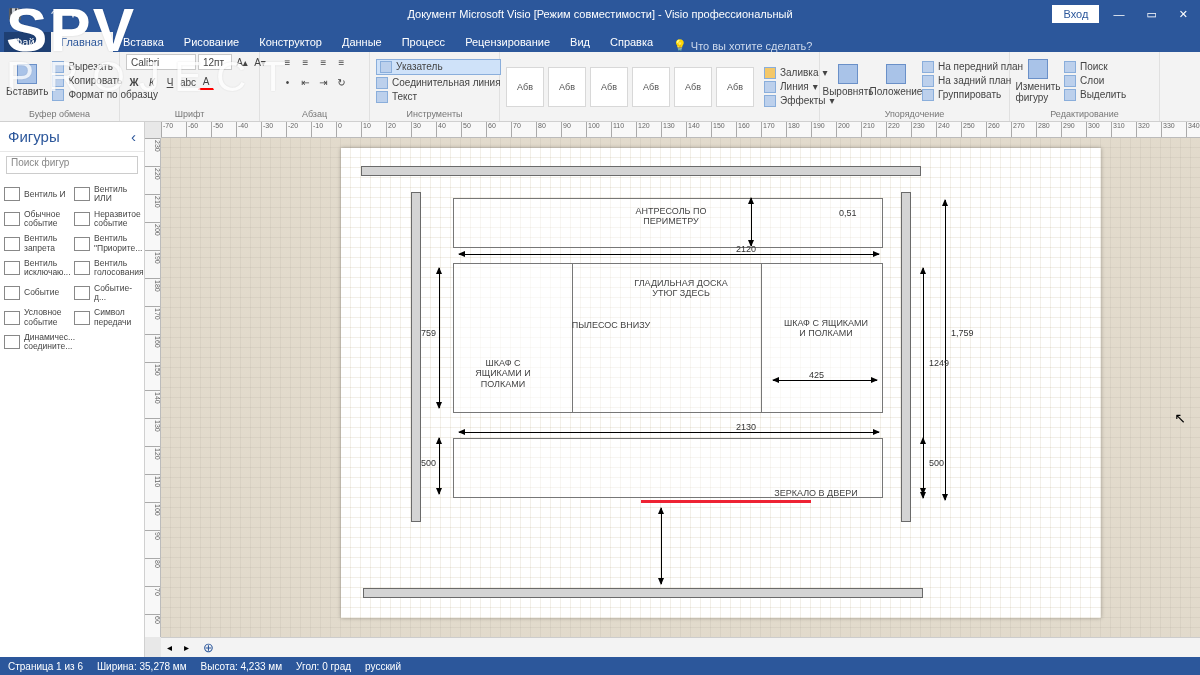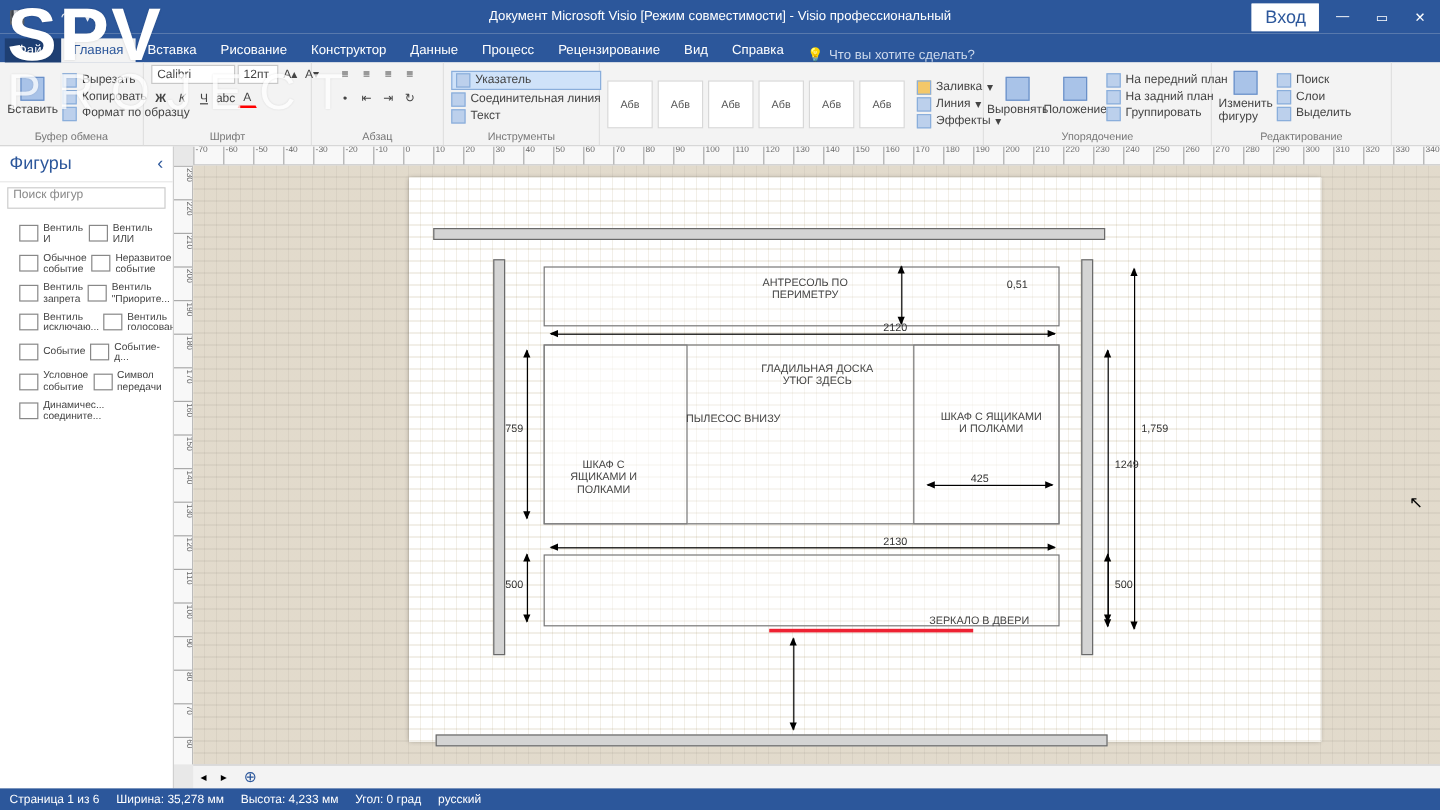--- a/index.html
+++ b/index.html
@@ -4,21 +4,21 @@
 <style>
 * { box-sizing: border-box; margin: 0; padding: 0; font-family: "Segoe UI", Arial, sans-serif; }
 body { width: 1200px; height: 675px; overflow: hidden; background:#e8e8e8; position:relative; }
 
 
 .titlebar { height:28px; background:#2c579b; color:#fff; display:flex; align-items:center; font-size:11px; position:relative; }
 .titlebar .qat { display:flex; gap:10px; padding:0 8px; align-items:center; }
 .titlebar .qat span { opacity:.9; }
 .titlebar .title { position:absolute; left:0; right:0; text-align:center; pointer-events:none; }
 .titlebar .right { margin-left:auto; display:flex; align-items:center; gap:6px; padding-right:4px; }
-.login-btn { background:#fff; color:#2c579b; padding:2px 10px; font-size:15px; border:1px solid #fff; }
+.login-btn { background:#fff; color:#2c579b; padding:2px 10px; font-size:11px; border:1px solid #fff; }
 
 
 .ribbon-tabs { height:24px; background:#2c579b; color:#fff; display:flex; align-items:flex-end; font-size:11px; padding-left:4px; }
 .ribbon-tabs .tab { padding:4px 10px; cursor:pointer; }
 .ribbon-tabs .tab.file { background:#1e3f73; }
 .ribbon-tabs .tab.active { background:#f3f3f3; color:#2c579b; }
 .tell-me { margin-left:10px; display:flex; align-items:center; gap:4px; color:#cdd9ec; }
 
 
 .ribbon { height:70px; background:#f3f3f3; border-bottom:1px solid #d0d0d0; display:flex; font-size:10px; color:#444; }
@@ -36,36 +36,36 @@
 .style-gal { display:flex; gap:4px; }
 .style-itm { width:38px; height:40px; border:1px solid #d8d8d8; background:#fff; display:flex; align-items:center; justify-content:center; font-size:9px; color:#555; }
 
 
 .workarea { position:absolute; top:122px; bottom:18px; left:0; right:0; display:flex; }
 .shapes-pane { width:145px; background:#fff; border-right:1px solid #d0d0d0; display:flex; flex-direction:column; font-size:10px; }
 .shapes-pane .hdr { color:#2c579b; font-size:15px; padding:6px 8px; border-bottom:1px solid #e8e8e8; display:flex; justify-content:space-between; align-items:center; }
 .shapes-pane .srch { margin:4px 6px; border:1px solid #ccc; height:18px; padding:0 4px; font-size:10px; color:#888; }
 .shapes-pane .cat { padding:3px 8px; border-bottom:1px solid #f0f0f0; cursor:pointer; }
 .shapes-pane .cat.sel { background:#dce8f7; font-weight:600; }
-.stencil { flex:1; overflow:auto; padding:4px 14px; }
+.stencil { flex:1; overflow:auto; padding:4px 2px; }
 .stencil .row { display:flex; }
 .stencil .cell { width:70px; display:flex; align-items:center; gap:4px; padding:3px 2px; }
 .stencil .cell .shp { width:16px; height:14px; border:1px solid #888; background:#fff; flex-shrink:0; }
 .stencil .cell .txt { font-size:8.5px; line-height:1.1; color:#444; }
 
 .canvas-wrap { flex:1; position:relative; background:#e8e8e8; }
 .ruler-h { position:absolute; top:0; left:16px; right:0; height:16px; background:#f8f8f8; border-bottom:1px solid #bbb; font-size:7px; color:#666; overflow:hidden; }
 .ruler-h .tick { position:absolute; top:0; border-left:1px solid #aaa; height:16px; padding-left:1px; }
 .ruler-v { position:absolute; top:16px; left:0; bottom:20px; width:16px; background:#f8f8f8; border-right:1px solid #bbb; font-size:7px; color:#666; overflow:hidden; }
 .ruler-v .tick { position:absolute; left:0; border-top:1px solid #aaa; width:16px; padding-top:1px; writing-mode:vertical-rl; }
 
 .canvas { position:absolute; top:16px; left:16px; right:0; bottom:20px; overflow:auto; background:repeating-linear-gradient(#f0ece4,#f0ece4 9px,#e6e2da 9px,#e6e2da 10px),repeating-linear-gradient(90deg,#f0ece4,#f0ece4 9px,#e6e2da 9px,#e6e2da 10px); background-blend-mode:multiply; }
 .page { position:absolute; top:10px; left:180px; width:760px; height:470px; background:#fff; box-shadow:0 0 4px rgba(0,0,0,.3); }
 .page::before { content:""; position:absolute; inset:0; background:repeating-linear-gradient(#fff,#fff 9px,#f2efe8 9px,#f2efe8 10px),repeating-linear-gradient(90deg,#fff,#fff 9px,#f2efe8 9px,#f2efe8 10px); background-blend-mode:multiply; }
-.drawing { position:absolute; inset:0;margin-top:24px; }
+.drawing { position:absolute; inset:0; }
 .drawing * { position:absolute; }
 .wall { background:#d4d4d4; border:1px solid #6a6a6a; }
 .dim-line { background:#000; height:1px; }
 .dim-line.v { width:1px; height:auto; }
 .arrow-l::before,.arrow-r::after,.arrow-t::before,.arrow-b::after { content:""; position:absolute; width:0; height:0; }
 .arrow-l::before { left:-1px; top:-3px; border-right:7px solid #000; border-top:3.5px solid transparent; border-bottom:3.5px solid transparent; }
 .arrow-r::after { right:-1px; top:-3px; border-left:7px solid #000; border-top:3.5px solid transparent; border-bottom:3.5px solid transparent; }
 .arrow-t::before { top:-1px; left:-3px; border-bottom:7px solid #000; border-left:3.5px solid transparent; border-right:3.5px solid transparent; }
 .arrow-b::after { bottom:-1px; left:-3px; border-top:7px solid #000; border-left:3.5px solid transparent; border-right:3.5px solid transparent; }
 .dlabel { font-size:9px; color:#333; background:transparent; }

